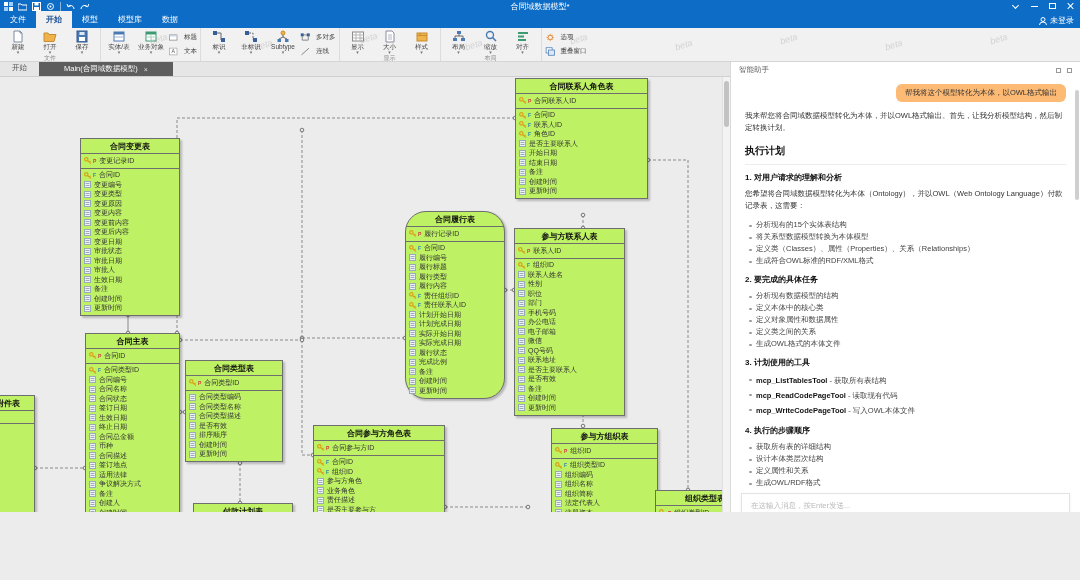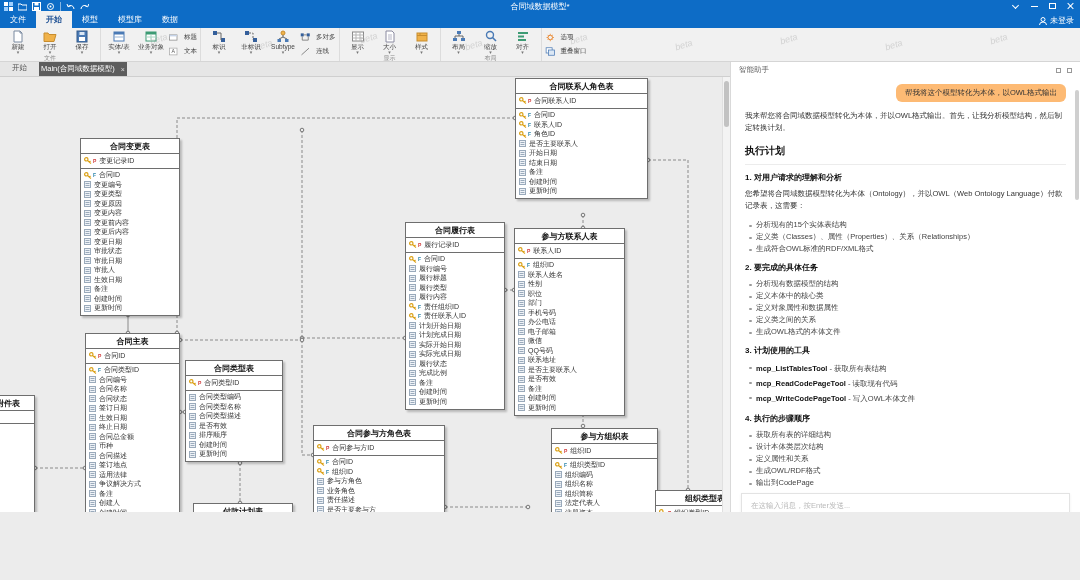--- a/index.html
+++ b/index.html
@@ -37,27 +37,27 @@
   .rbtn .ric { height:13px; display:flex; align-items:center; justify-content:center; }
   .rbtn .rlabel { font-size:6.5px; color:#444; line-height:7px; white-space:nowrap; }
   .rbtn .rcaret { font-size:5px; color:#777; line-height:4px; }
   .rsmallcol { display:flex; flex-direction:column; gap:1px; padding-top:2px; }
   .rsbtn { display:flex; align-items:center; gap:2px; font-size:6.5px; color:#444; white-space:nowrap; }
   .beta-wm { position:absolute; color:rgba(140,140,140,.30); font-size:9px; font-style:italic; transform:rotate(-18deg); pointer-events:none; }
 
   
   #doctabs { position:absolute; left:0; top:62px; width:730px; height:15px; background:#e6e6e6; display:flex; align-items:flex-end; border-bottom:1px solid #cfcfcf; }
   #doctab-home { font-size:7.5px; color:#555; padding:0 12px 3px; }
-  #doctab-main { background:#5d5d5d; color:#fff; font-size:7.5px; padding:2px 2px; display:flex; gap:6px; align-items:center; }
+  #doctab-main { background:#5d5d5d; color:#fff; font-size:7.5px; padding:2px 25px; display:flex; gap:6px; align-items:center; }
   #doctab-close { color:#ddd; font-size:7px; }
 
   
   #canvas { position:absolute; left:0; top:77px; width:722px; height:489px; background:#ececec; overflow:hidden; }
   #edges-svg { position:absolute; left:0; top:0; }
-  .er-table { position:absolute; background:#ffffff; border:1px solid #6e6e6e; box-shadow:1.5px 1.5px 2px rgba(0,0,0,.22); }
+  .er-table { position:absolute; background:#bef264; border:1px solid #6e6e6e; box-shadow:1.5px 1.5px 2px rgba(0,0,0,.22); }
   .er-title { height:15px; line-height:15px; text-align:center; font-size:8px; font-weight:bold; color:#111; border-bottom:1px solid #6e6e6e; white-space:nowrap; overflow:hidden; }
   .er-sec { padding:2px 0; }
   .er-sec.pk { border-bottom:1px solid #6e6e6e; }
   .er-row { height:9.5px; display:flex; align-items:center; gap:3px; padding:0 3px; font-size:7px; color:#333; white-space:nowrap; overflow:hidden; }
   .er-row svg { flex:0 0 auto; }
   .fld-sub { font-size:5px; font-weight:bold; margin-left:-2px; }
   .sub-p { color:#d03b3b; } .sub-f { color:#2e86ab; }
 
   
   #canvas-vscroll { position:absolute; left:722px; top:77px; width:8px; height:489px; background:#f3f3f3; border-left:1px solid #e0e0e0; }
@@ -712,21 +712,21 @@
           </div>
           <div class="er-row">
             <svg width="7" height="7">
               <rect x="0.5" y="0.5" width="6" height="6" fill="#eef2f7" stroke="#9aaabb"></rect>
               <path d="M1.5 2.5 h4 M1.5 4.5 h4" stroke="#9aaabb"></path>
             </svg>
             <span>更新时间</span>
           </div>
         </div>
       </div>
-      <div class="er-table" style="left: 405px; top: 145px; width: 100px;">
+      <div class="er-table" style="left: 405px; top: 134px; width: 100px; border-radius: 21px;">
         <div class="er-title">合同履行表</div>
         <div class="er-sec pk">
           <div class="er-row">
             <svg width="8" height="7">
               <circle cx="2.3" cy="2.3" r="1.7" fill="none" stroke="#dba117" stroke-width="1.2"></circle>
               <path d="M3.5 3.5 L7 6.5 M5.5 5 l1-1" stroke="#dba117" stroke-width="1.1" fill="none"></path>
             </svg>
             <span class="fld-sub sub-p">P</span>
             <span>履行记录ID</span>
           </div>
@@ -1513,20 +1513,21 @@
         <div id="user-bubble">帮我将这个模型转化为本体，以OWL格式输出</div>
       </div>
       <div class="as-p">我来帮您将合同域数据模型转化为本体，并以OWL格式输出。首先，让我分析模型结构，然后制定转换计划。</div>
       <div id="plan-title">执行计划</div>
       <div id="plan-sections">
           <div>
             <div class="as-sec-h">1. 对用户请求的理解和分析</div>
             <div class="as-p">您希望将合同域数据模型转化为本体（Ontology），并以OWL（Web Ontology Language）付款记录表，这需要：</div>
             <ul class="as-ul">
               <li>分析现有的15个实体表结构</li>
+              <li>将关系型数据模型转换为本体模型</li>
               <li>定义类（Classes）、属性（Properties）、关系（Relationships）</li>
               <li>生成符合OWL标准的RDF/XML格式</li>
             </ul>
           </div>
           <div>
             <div class="as-sec-h">2. 要完成的具体任务</div>
             <ul class="as-ul">
               <li>分析现有数据模型的结构</li>
               <li>定义本体中的核心类</li>
               <li>定义对象属性和数据属性</li>

